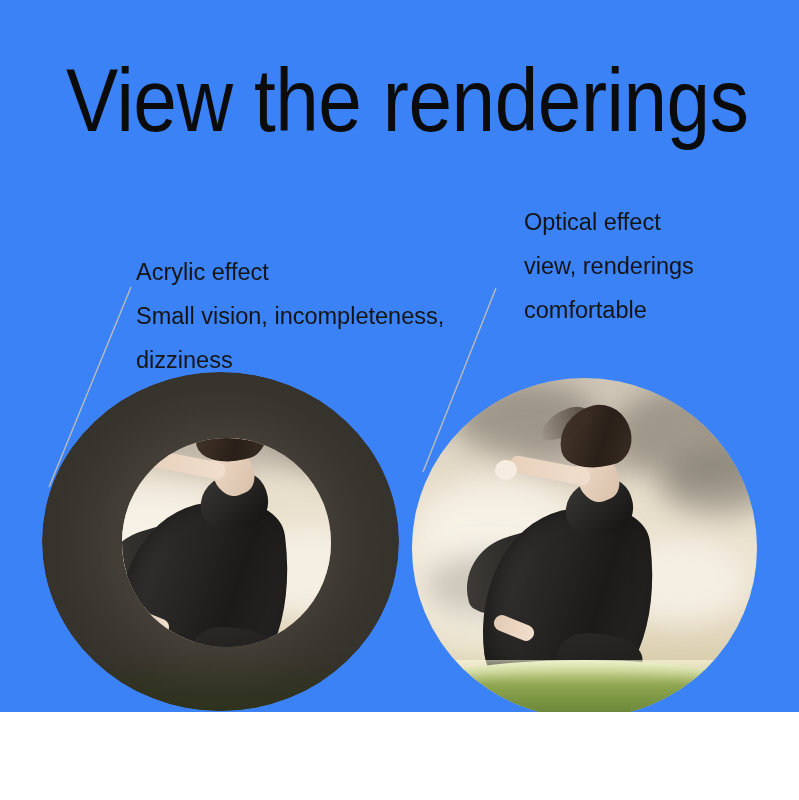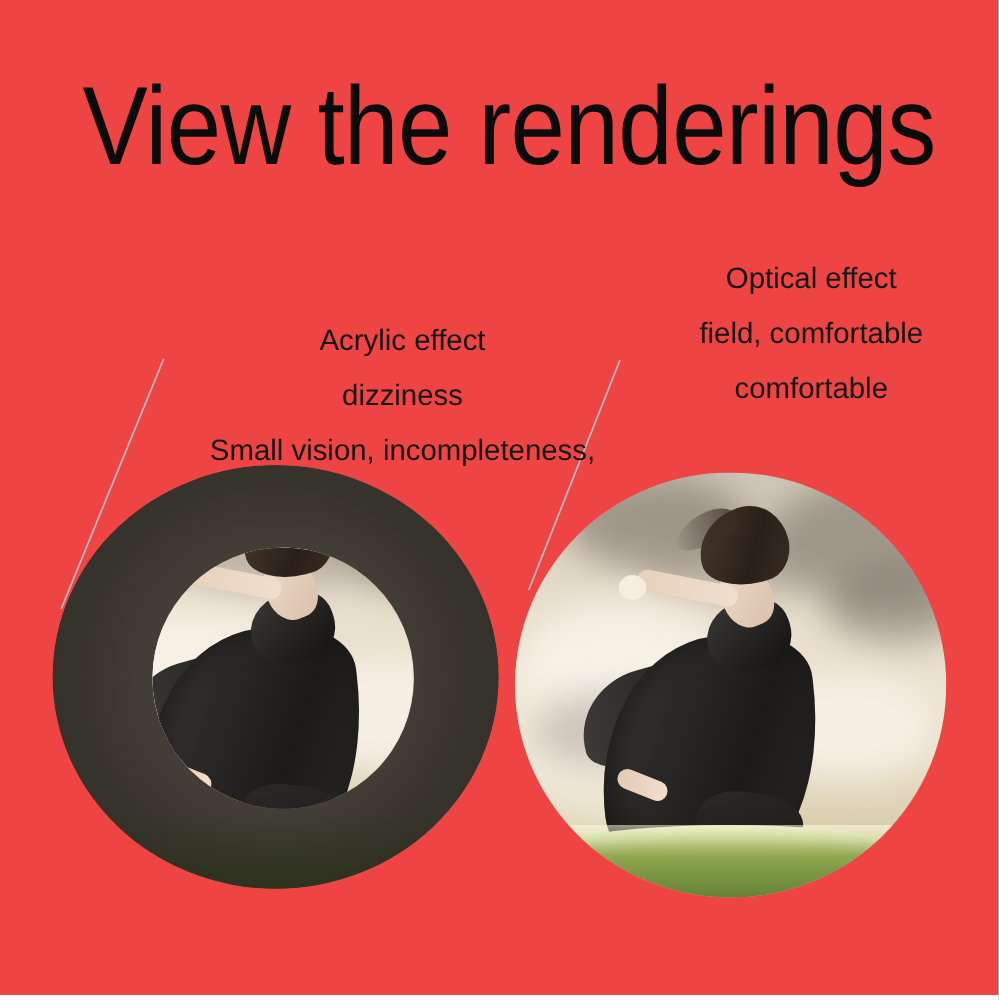--- a/index.html
+++ b/index.html
@@ -8,22 +8,22 @@
     background: #ffffff;
   }
   body {
     font-family: "Liberation Sans", sans-serif;
     -webkit-font-smoothing: antialiased;
   }
 
   #stage {
     position: relative;
     width: 799px;
-    height: 796px;
-    background: #ef4444;
+    height: 712px;
+    background: #3b82f6;
     overflow: hidden;
   }
 
   
   #page-title {
     position: absolute;
     left: 66px;
     top: 56px;
     font-size: 89px;
     line-height: 1.0;
@@ -46,21 +46,21 @@
   #callout-left {
     left: 136px;
     top: 250px;
     width: 372px;
   }
   #callout-right {
     left: 524px;
     top: 200px;
     width: 250px;
   }
-  .callout .cl-line { display: block; white-space: pre-wrap; text-align: center; }
+  .callout .cl-line { display: block; white-space: pre-wrap; }
 
   
   #leaders {
     position: absolute;
     left: 0; top: 0;
     width: 799px; height: 800px;
     pointer-events: none;
   }
 
   
@@ -368,23 +368,23 @@
     <div class="optical-sheen"></div>
   </div>
 
   <svg id="leaders" viewBox="0 0 799 800">
     <line x1="131" y1="287" x2="49" y2="487" stroke="#b9bcc0" stroke-width="1.4"></line>
     <line x1="496" y1="288" x2="423" y2="472" stroke="#b9bcc0" stroke-width="1.4"></line>
   </svg>
 
   <div class="callout" id="callout-left">
     <span class="cl-line">Acrylic effect</span>
+    <span class="cl-line">Small vision, incompleteness,</span>
     <span class="cl-line">dizziness</span>
-    <span class="cl-line">Small vision, incompleteness,</span>
   </div>
 
   <div class="callout" id="callout-right">
     <span class="cl-line">Optical effect</span>
-    <span class="cl-line">field, comfortable</span>
+    <span class="cl-line">view, renderings</span>
     <span class="cl-line">comfortable</span>
   </div>
 
 </div>
 
 </body></html>

